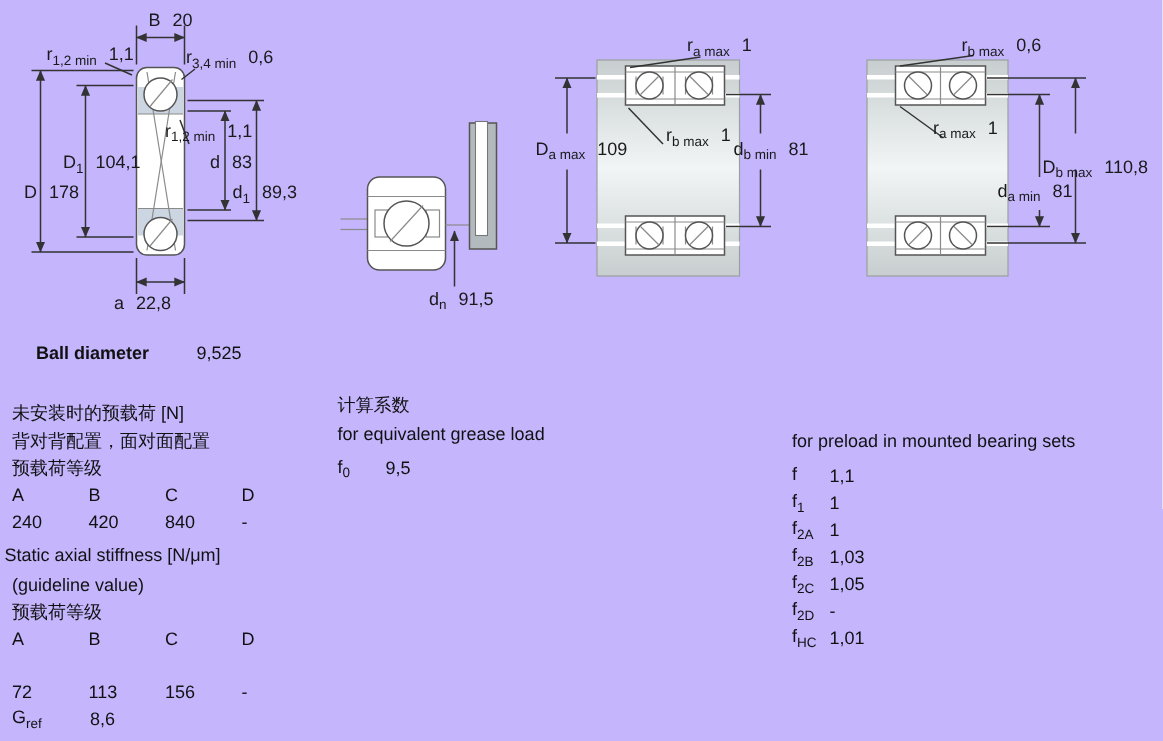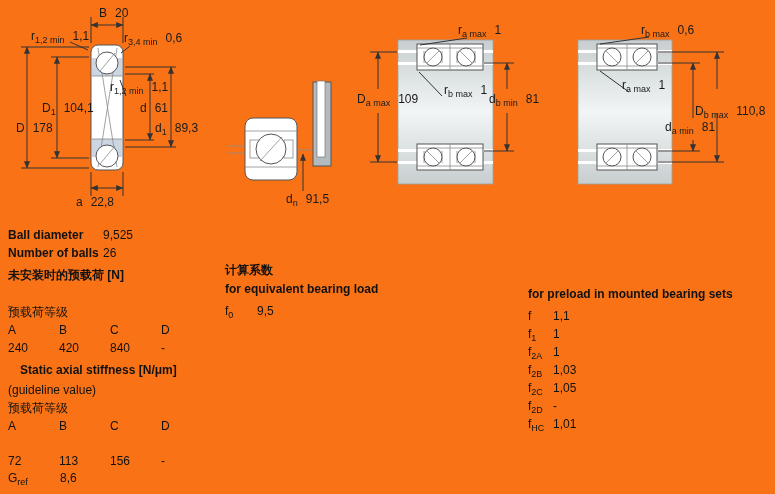--- a/index.html
+++ b/index.html
@@ -1,31 +1,31 @@
 <!DOCTYPE html>
 <html><head>
 <meta charset="utf-8">
 <style>
   html,body{margin:0;padding:0;background:#fff;}
-  .canvas{position:relative;width:775px;height:494px;background:#f97316;overflow:hidden;
+  .canvas{position:relative;width:775px;height:494px;background:#c4b5fd;overflow:hidden;
           font-family:"Liberation Sans",sans-serif;font-size:12px;color:#111;}
   svg.diag{position:absolute;left:0;top:0;}
   .ol{stroke:#555;stroke-width:1;}
   .tl{stroke:#8a8a8a;stroke-width:0.8;}
   .dl{stroke:#333;stroke-width:1;fill:none;}
   .dim{position:absolute;white-space:nowrap;line-height:13px;color:#1a1a1a;}
   .dim .val{margin-left:8px;}
   sub{font-size:9px;line-height:1;vertical-align:-3px;}
   .txt{position:absolute;white-space:nowrap;line-height:14px;}
-  .b{font-weight:bold;text-align:center;}
+  .b{font-weight:normal;text-align:center;}
   .spec{position:absolute;left:8px;display:flex;}
-  .spec .k{width:95px;font-weight:bold;}
+  .spec .k{width:107px;font-weight:bold;margin-left:16px;}
   .row4{position:absolute;left:8px;display:flex;}
   .row4 span{width:51px;}
-  .frow{position:absolute;display:flex;}
+  .frow{position:absolute;display:flex;align-items:center;}
   .frow .fs{width:25px;}
   .frow.mid .fs{width:32px;}
   .frow.gr .fs{width:52px;}
 </style>
 </head>
 <body>
 
 <div class="canvas">
 
 <svg class="diag" width="775" height="230" viewBox="0 0 775 230">
@@ -182,58 +182,55 @@
     <line x1="629" y1="92" x2="600" y2="71" class="dl"></line>
   </g>
 </svg>
 
 <div class="dim" style="left:99px;top:7px"><span><span>B</span><sub></sub></span><span class="val">20</span></div>
 <div class="dim" style="left:31px;top:30px"><span><span>r</span><sub>1,2 min</sub></span><span class="val">1,1</span></div>
 <div class="dim" style="left:124px;top:32px"><span><span>r</span><sub>3,4 min</sub></span><span class="val">0,6</span></div>
 <div class="dim" style="left:42px;top:102px"><span><span>D</span><sub>1</sub></span><span class="val">104,1</span></div>
 <div class="dim" style="left:16px;top:122px"><span><span>D</span><sub></sub></span><span class="val">178</span></div>
 <div class="dim" style="left:110px;top:81px"><span><span>r</span><sub>1,2 min</sub></span><span class="val">1,1</span></div>
-<div class="dim" style="left:140px;top:102px"><span><span>d</span><sub></sub></span><span class="val">61</span></div>
+<div class="dim" style="left:140px;top:102px"><span><span>d</span><sub></sub></span><span class="val">83</span></div>
 <div class="dim" style="left:155px;top:122px"><span><span>d</span><sub>1</sub></span><span class="val">89,3</span></div>
 <div class="dim" style="left:76px;top:196px"><span><span>a</span><sub></sub></span><span class="val">22,8</span></div>
 <div class="dim" style="left:286px;top:193px"><span><span>d</span><sub>n</sub></span><span class="val">91,5</span></div>
 <div class="dim" style="left:458px;top:24px"><span><span>r</span><sub>a max</sub></span><span class="val">1</span></div>
 <div class="dim" style="left:357px;top:93px"><span><span>D</span><sub>a max</sub></span><span class="val">109</span></div>
 <div class="dim" style="left:444px;top:84px"><span><span>r</span><sub>b max</sub></span><span class="val">1</span></div>
 <div class="dim" style="left:489px;top:93px"><span><span>d</span><sub>b min</sub></span><span class="val">81</span></div>
 <div class="dim" style="left:641px;top:24px"><span><span>r</span><sub>b max</sub></span><span class="val">0,6</span></div>
 <div class="dim" style="left:622px;top:79px"><span><span>r</span><sub>a max</sub></span><span class="val">1</span></div>
 <div class="dim" style="left:695px;top:105px"><span><span>D</span><sub>b max</sub></span><span class="val">110,8</span></div>
 <div class="dim" style="left:665px;top:121px"><span><span>d</span><sub>a min</sub></span><span class="val">81</span></div>
 
 <div class="spec" style="top:228px">
       <span class="k">Ball diameter</span>
       <span class="v">9,525</span>
     </div>
-<div class="spec" style="top:246px">
-      <span class="k">Number of balls</span>
-      <span class="v">26</span>
-    </div>
 
 <div class="txt b" style="left:8px;top:268px">未安装时的预载荷 [N]</div>
+<div class="txt" style="left:8px;top:287px">背对背配置，面对面配置</div>
 <div class="txt" style="left:8px;top:305px">预载荷等级</div>
 <div class="row4" style="top:323px">
   <span>A</span>
       <span>B</span>
       <span>C</span>
       <span>D</span>
 </div>
 <div class="row4" style="top:341px">
   <span>240</span>
       <span>420</span>
       <span>840</span>
       <span>-</span>
 </div>
 
-<div class="txt b" style="left:20px;top:363px">Static axial stiffness [N/μm]</div>
+<div class="txt b" style="left:3px;top:363px">Static axial stiffness [N/μm]</div>
 <div class="txt" style="left:8px;top:383px">(guideline value)</div>
 <div class="txt" style="left:8px;top:401px">预载荷等级</div>
 <div class="row4" style="top:419px">
   <span>A</span>
       <span>B</span>
       <span>C</span>
       <span>D</span>
 </div>
 <div class="row4" style="top:454px">
   <span>72</span>
@@ -241,21 +238,21 @@
       <span>156</span>
       <span>-</span>
 </div>
 
 <div class="frow gr" style="left:8px;top:471px">
   <span class="fs"><span>G</span><sub>ref</sub></span>
   <span>8,6</span>
 </div>
 
 <div class="txt b" style="left:225px;top:263px">计算系数</div>
-<div class="txt b" style="left:225px;top:282px">for equivalent bearing load</div>
+<div class="txt b" style="left:225px;top:282px">for equivalent grease load</div>
 <div class="frow mid" style="left:225px;top:304px">
   <span class="fs"><span>f</span><sub>0</sub></span>
   <span>9,5</span>
 </div>
 
 <div class="txt b" style="left:528px;top:287px">for preload in mounted bearing sets</div>
 <div class="frow" style="left:528px;top:309px">
       <span class="fs"><span>f</span><sub></sub></span>
       <span>1,1</span>
     </div>

